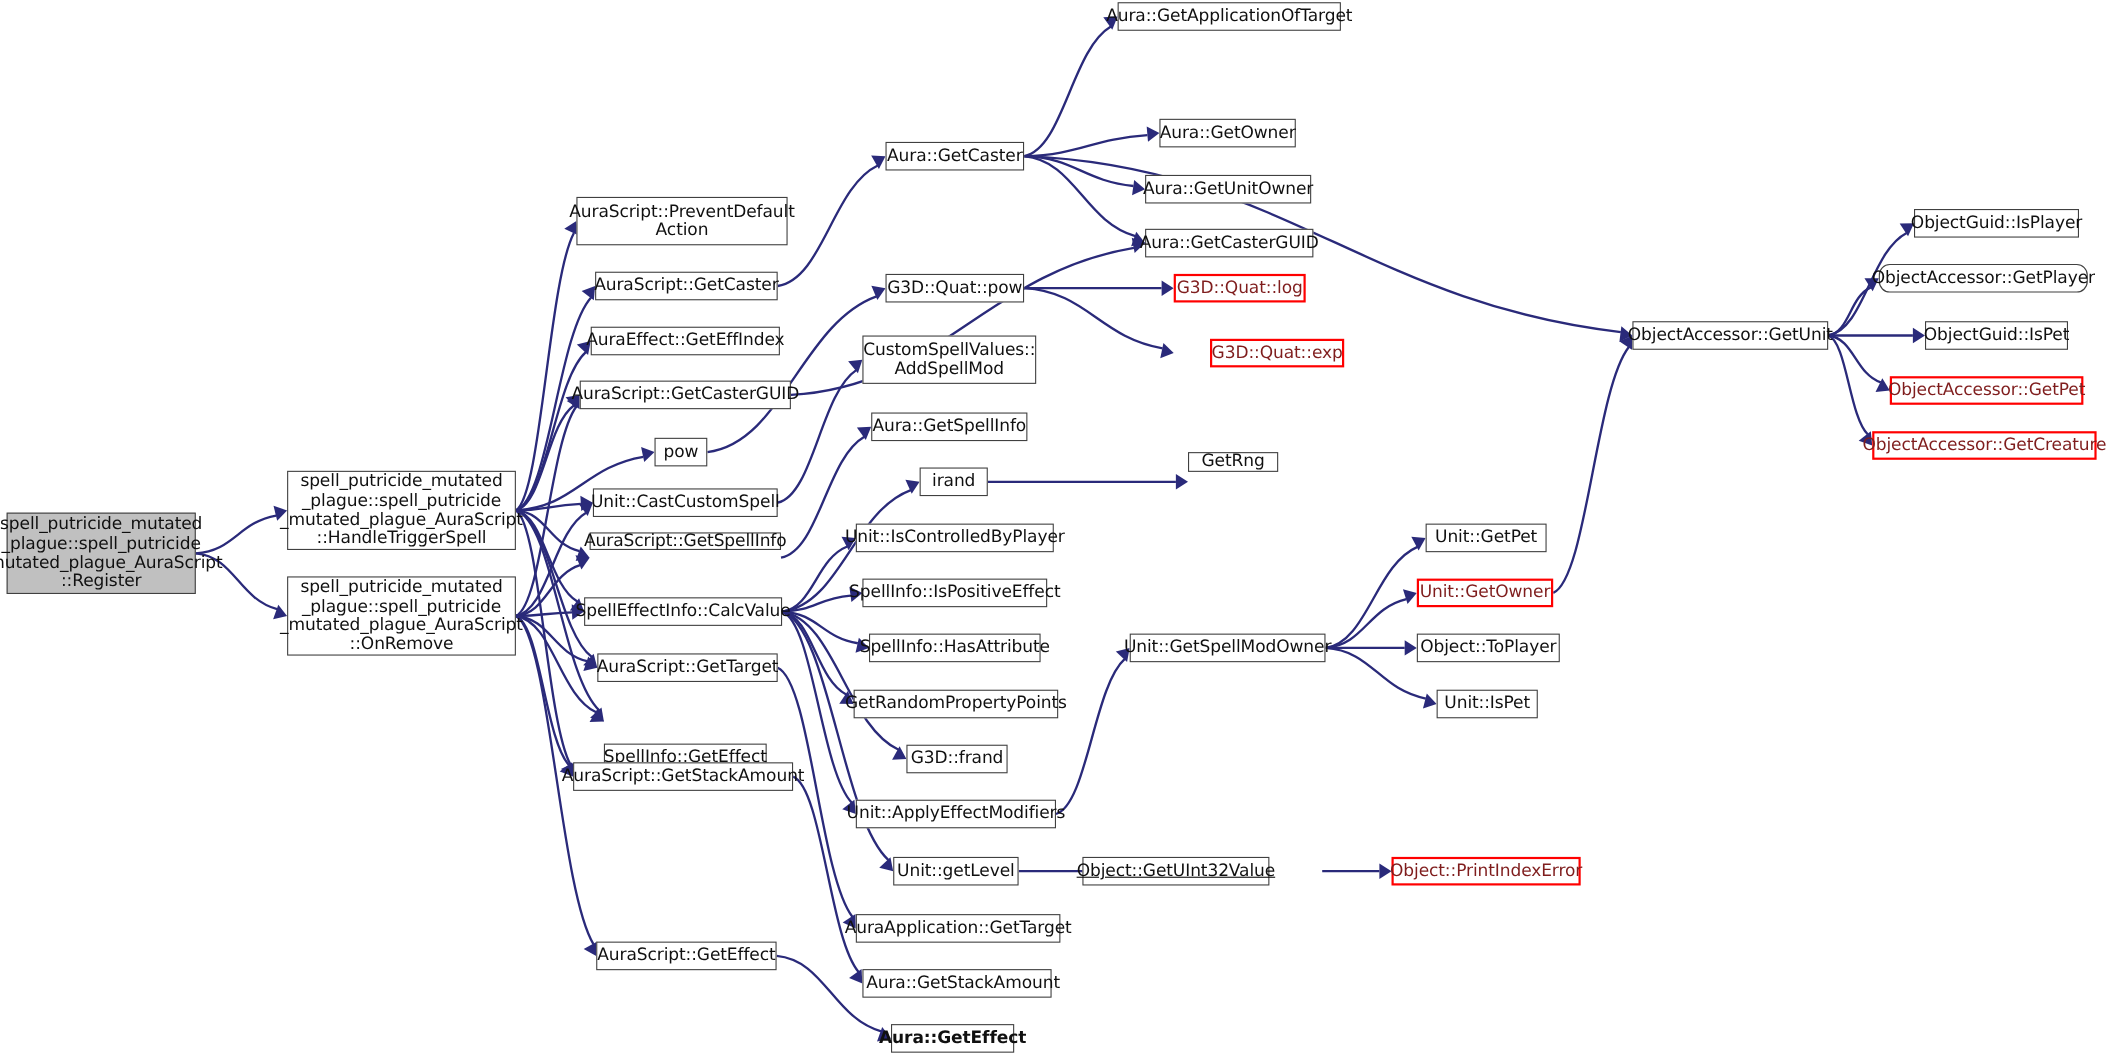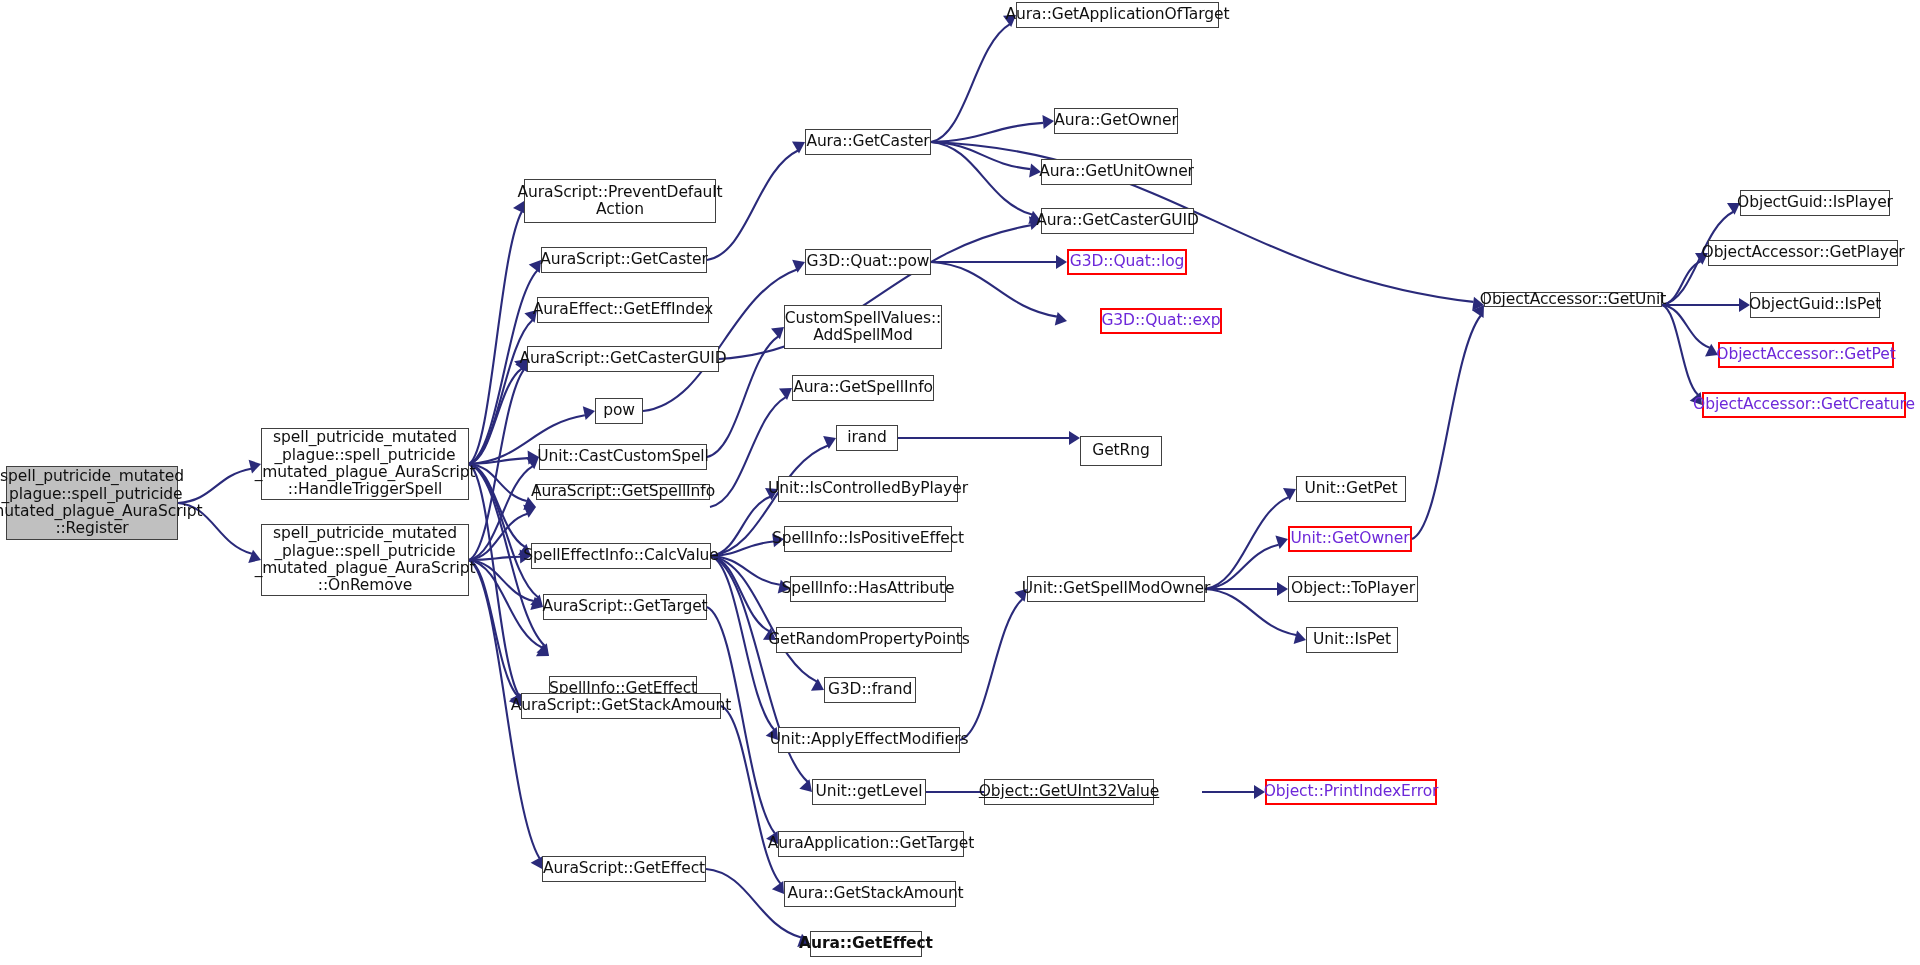--- a/index.html
+++ b/index.html
@@ -7,21 +7,21 @@
   #canvas{position:relative;width:1920px;height:965px;background:#ffffff;overflow:hidden;}
   #graph{position:absolute;left:0;top:0;width:1920px;height:965px;}
   .edge{fill:none;stroke:#2a2a7a;stroke-width:2.1;}
   .arrowhead{fill:#2a2a7a;stroke:none;}
   .node-box{position:absolute;box-sizing:border-box;background:#ffffff;
             border:1.6px solid #404040;display:flex;align-items:center;
             justify-content:center;text-align:center;color:#101010;
             font-size:15.5px;line-height:1.12;letter-spacing:-0.1px;
             white-space:pre-line;padding:0 5px;}
   .node-box.root{background:#c0c0c0;border-color:#404040;}
-  .node-box.redborder{border:2px solid #ff0000;color:#6d28d9;}
+  .node-box.redborder{border:2px solid #ff0000;color:#7f1d1d;}
 </style>
 </head>
 <body>
 
 <div id="canvas">
   <svg id="graph" viewBox="0 0 1920 965" preserveAspectRatio="none">
       <path d="M 178 503 C 212.86 500.894, 216.18427757333194 475.1129900559043, 251.04427757333195 468.6779900559043" class="edge"></path>
       <path d="M 261 464 L 252.00812464134228 473.44172534732735 L 248.6385839452249 459.8532671751428 Z" class="arrowhead"></path>
       <path d="M 178 503 C 212.86 506.078, 217.07235238983742 544.3678203159125, 251.9323523898374 553.7728203159124" class="edge"></path>
       <path d="M 261 560 L 248.28977955169924 562.9069393106148 L 252.9835027875745 549.7172098901527 Z" class="arrowhead"></path>
@@ -179,28 +179,28 @@
       <div class="node-box" style="left: 812px; top: 779px; width: 114px; height: 26px;">Unit::getLevel</div>
       <div class="node-box" style="left: 778px; top: 831px; width: 186px; height: 26px;">AuraApplication::GetTarget</div>
       <div class="node-box" style="left: 784px; top: 881px; width: 172px; height: 26px; padding-left: 16px;">Aura::GetStackAmount</div>
       <div class="node-box" style="left: 810px; top: 931px; width: 112px; height: 26px; font-weight: bold;">Aura::GetEffect</div>
       <div class="node-box" style="left: 1016px; top: 2px; width: 203px; height: 26px;">Aura::GetApplicationOfTarget</div>
       <div class="node-box" style="left: 1054px; top: 108px; width: 124px; height: 26px;">Aura::GetOwner</div>
       <div class="node-box" style="left: 1041px; top: 159px; width: 151px; height: 26px;">Aura::GetUnitOwner</div>
       <div class="node-box" style="left: 1041px; top: 208px; width: 153px; height: 26px;">Aura::GetCasterGUID</div>
       <div class="node-box redborder" style="left: 1067px; top: 249px; width: 120px; height: 26px;">G3D::Quat::log</div>
       <div class="node-box redborder" style="left: 1100px; top: 308px; width: 122px; height: 26px;">G3D::Quat::exp</div>
-      <div class="node-box" style="left: 1080px; top: 436px; width: 82px; height: 30px;">GetRng</div>
+      <div class="node-box" style="left: 1080px; top: 411px; width: 82px; height: 18px;">GetRng</div>
       <div class="node-box" style="left: 1027px; top: 576px; width: 178px; height: 26px;">Unit::GetSpellModOwner</div>
       <div class="node-box" style="left: 984px; top: 779px; width: 170px; height: 26px; text-decoration: underline;">Object::GetUInt32Value</div>
       <div class="node-box" style="left: 1296px; top: 476px; width: 110px; height: 26px;">Unit::GetPet</div>
       <div class="node-box redborder" style="left: 1288px; top: 526px; width: 124px; height: 26px;">Unit::GetOwner</div>
       <div class="node-box" style="left: 1288px; top: 576px; width: 130px; height: 26px;">Object::ToPlayer</div>
       <div class="node-box" style="left: 1306px; top: 627px; width: 92px; height: 26px;">Unit::IsPet</div>
       <div class="node-box redborder" style="left: 1265px; top: 779px; width: 172px; height: 26px;">Object::PrintIndexError</div>
-      <div class="node-box" style="left: 1484px; top: 292px; width: 178px; height: 15px;">ObjectAccessor::GetUnit</div>
+      <div class="node-box" style="left: 1484px; top: 292px; width: 178px; height: 26px;">ObjectAccessor::GetUnit</div>
       <div class="node-box" style="left: 1740px; top: 190px; width: 150px; height: 26px;">ObjectGuid::IsPlayer</div>
-      <div class="node-box" style="left: 1708px; top: 240px; width: 190px; height: 26px;">ObjectAccessor::GetPlayer</div>
+      <div class="node-box" style="left: 1708px; top: 240px; width: 190px; height: 26px; border-radius: 10px;">ObjectAccessor::GetPlayer</div>
       <div class="node-box" style="left: 1750px; top: 292px; width: 130px; height: 26px;">ObjectGuid::IsPet</div>
       <div class="node-box redborder" style="left: 1718px; top: 342px; width: 176px; height: 26px;">ObjectAccessor::GetPet</div>
       <div class="node-box redborder" style="left: 1702px; top: 392px; width: 204px; height: 26px;">ObjectAccessor::GetCreature</div>
     </div>
 </div>
 
 </body></html>

